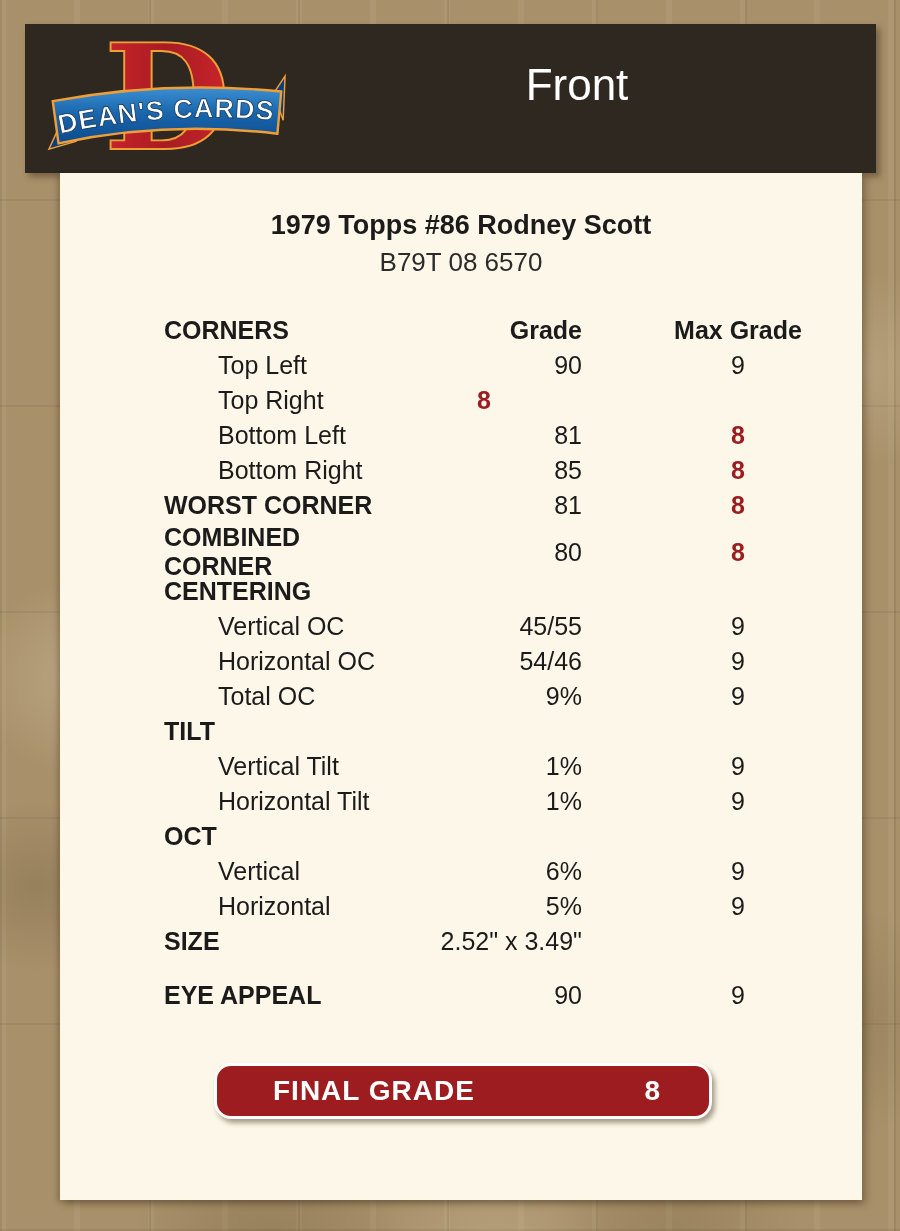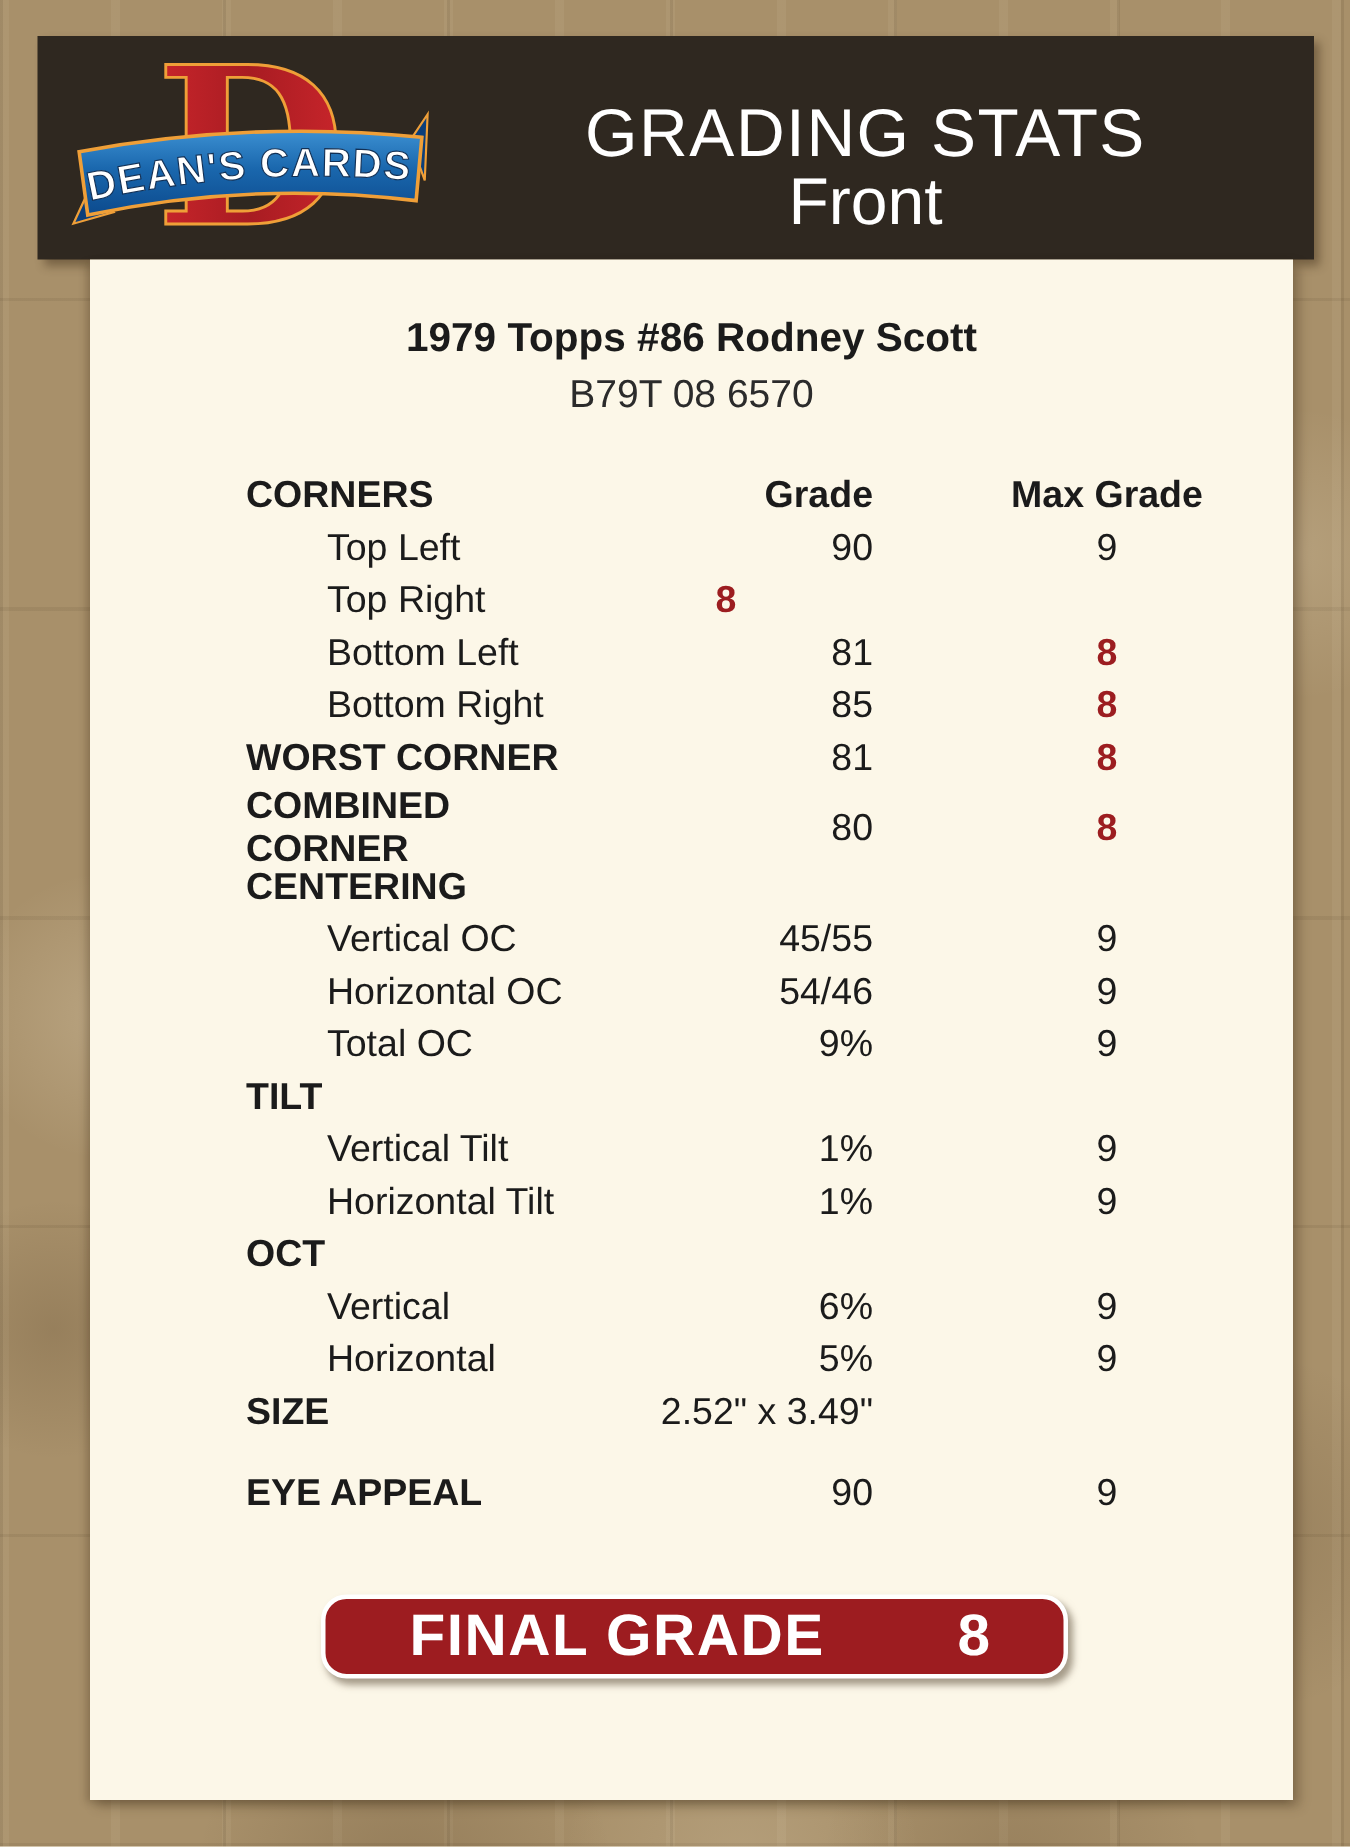--- a/index.html
+++ b/index.html
@@ -63,21 +63,21 @@
   .tgrade.red { color:var(--accent-red,#9c1d20); font-weight:700; }
   
   .final-grade-button {
     box-sizing:border-box;
     margin:50px 0 0 154px; width:498px; height:56px;
     background:var(--button-red,#9d1c20);
     border:3px solid #ffffff; border-radius:17px;
     box-shadow:3px 4px 5px rgba(95,80,60,0.55);
     display:flex; align-items:center; justify-content:space-between;
     padding:0 48px 0 56px; cursor:pointer;
-    color:#ffffff; font-size:39px; font-weight:700; letter-spacing:1px;
+    color:#ffffff; font-size:28px; font-weight:700; letter-spacing:1px;
   }
 </style>
 </head>
 <body>
 
 <div class="collage"></div>
 
 <header class="header-band">
   <div class="logo-wrap">
     <svg viewBox="0 0 250 150" width="240" height="144">
@@ -97,21 +97,20 @@
       <path d="M14,96 L2,122 L30,114 Z" fill="#0b3e7a" stroke="#ef9f38" stroke-width="1.5"></path>
       <path d="M236,64 L248,46 L246,92 Z" fill="#0b3e7a" stroke="#ef9f38" stroke-width="1.5"></path>
       <path d="M6,72 Q125,50 244,62 L240,106 Q125,92 12,116 Z" fill="url(#ribbonGrad)" stroke="#ef9f38" stroke-width="2.5"></path>
       <path id="ribbonCurve" d="M14,106 Q125,82 236,92" fill="none"></path>
       <text font-size="28" font-weight="bold" letter-spacing="1" fill="#ffffff" stroke="#123055" stroke-width="0.8" font-family="Liberation Sans, sans-serif">
         <textPath href="#ribbonCurve" startOffset="50%" text-anchor="middle">DEAN'S CARDS</textPath>
       </text>
     </svg>
   </div>
   <div class="titles">
-    <div class="main-title">GRADING STATS</div>
     <div class="sub-title">Front</div>
   </div>
 </header>
 
 <main class="card">
   <div class="card-title">1979 Topps #86 Rodney Scott</div>
   <div class="card-serial">B79T 08 6570</div>
 
   <div class="table">
     <div class="trow head">

